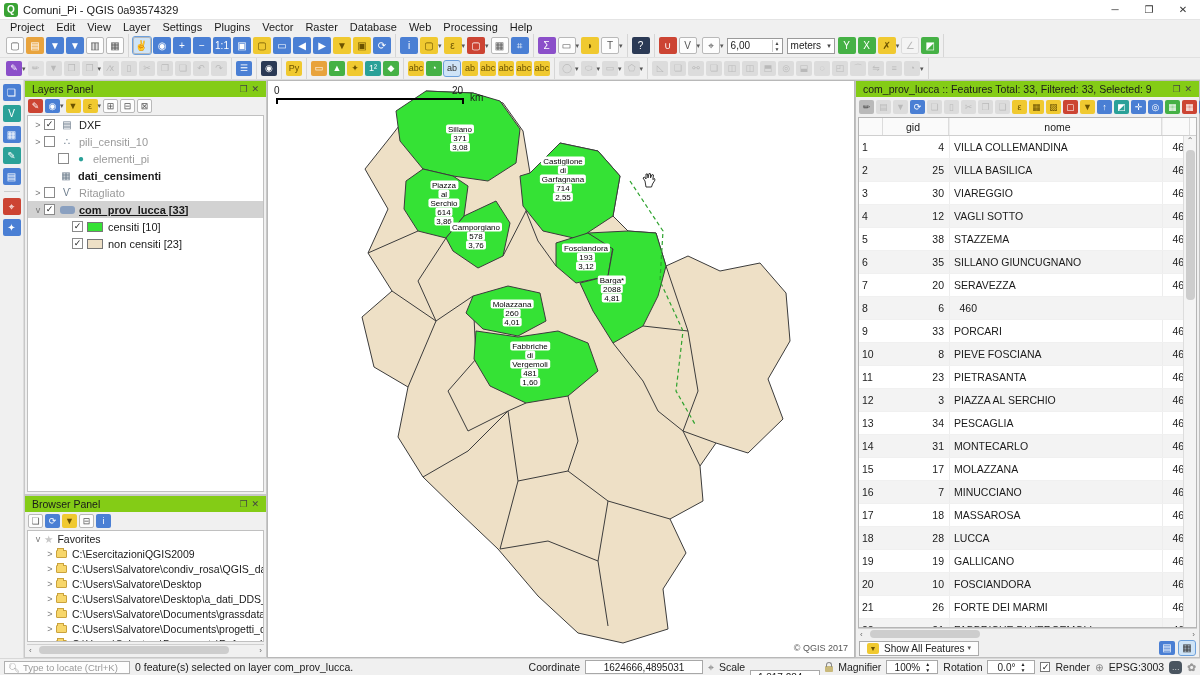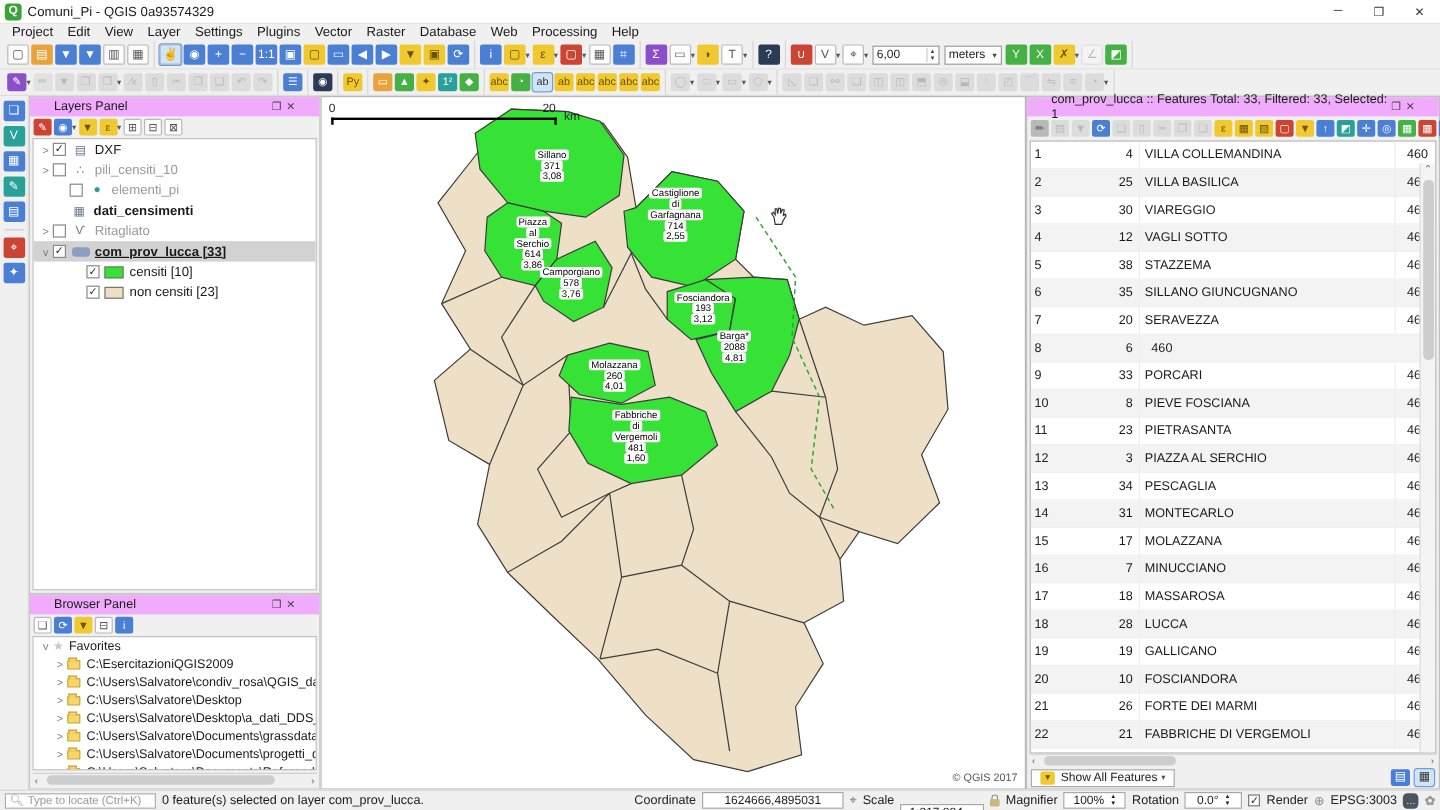--- a/index.html
+++ b/index.html
@@ -37,21 +37,21 @@
   
   #main{position:absolute;top:80px;left:0;width:1200px;height:578px;background:#f0f0f0;}
   #lefttoolbar{position:absolute;left:0;top:0;width:24px;height:100%;display:flex;flex-direction:column;align-items:center;padding-top:2px;border-right:1px solid #ddd;}
   #lefttoolbar .icon{margin:2px 0;}
   .vsep{width:16px;height:1px;background:#ccc;margin:4px 0;}
 
   #leftpanels{position:absolute;left:24px;top:0;width:243px;height:100%;display:flex;flex-direction:column;}
   .panel{display:flex;flex-direction:column;border:1px solid #c8c8c8;background:#f0f0f0;}
   #layers-panel{height:415px;}
   #browser-panel{height:163px;}
-  .panel-header{height:16px;display:flex;align-items:center;padding:0 20px;font-size:10.5px;background:#f0abfc;flex:none;}
+  .panel-header{height:16px;display:flex;align-items:center;padding:0 7px;font-size:10.5px;background:#84cc16;flex:none;}
   .panel-header .ph-btns{margin-left:auto;display:flex;gap:4px;font-size:9px;color:#444;}
   .panel-toolbar{height:18px;display:flex;align-items:center;padding:0 2px;flex:none;}
   .panel-toolbar .icon{width:15px;height:14px;font-size:9px;}
   .panel-body{flex:1;background:#fff;border:1px solid #c0c0c0;margin:0 2px 2px 2px;overflow:hidden;position:relative;}
 
   .tree-row{display:flex;align-items:center;height:17px;padding-left:4px;white-space:nowrap;font-size:11px;}
   .tree-row .exp{width:12px;color:#777;font-size:9px;text-align:center;flex:none;}
   .cb{width:11px;height:11px;border:1px solid #8a8a8a;background:#fff;font-size:9px;line-height:9px;text-align:center;color:#222;margin-right:4px;flex:none;}
   .layer-ic{margin-right:4px;flex:none;display:inline-flex;align-items:center;justify-content:center;width:16px;font-size:10px;}
   .swatch{width:16px;height:10px;border:1px solid #777;margin-right:5px;flex:none;}
@@ -736,21 +736,21 @@
 
     <svg id="pan-cursor" width="18" height="18" viewBox="0 0 18 18">
       <path d="M6,16 L5,10 L3,7 L4.5,6 L6,8 L6,3 L7.5,3 L8,7 L9,2.5 L10.5,2.8 L10.5,7 L12,3.5 L13.5,4 L12.8,8.5 L14.5,7.5 L15,9 L12.5,13 L11.5,16 Z" fill="#fff" stroke="#333" stroke-width="1"></path>
     </svg>
 
     <span id="map-copyright">© QGIS 2017</span>
   </div>
 
   <div id="attrpanel">
     <div class="panel-header">
-      <span>com_prov_lucca :: Features Total: 33, Filtered: 33, Selected: 1</span>
+      <span>com_prov_lucca :: Features Total: 33, Filtered: 33, Selected: 9</span>
       <span class="ph-btns">
         <span>❐</span>
         <span>✕</span>
       </span>
     </div>
     <div id="attr-toolbar">
         <span style="display: inline-flex; align-items: center;">
           <div class="icon ic-gray small" title="table-toggle-editing">✏</div>
         </span>
         <span style="display: inline-flex; align-items: center;">
@@ -808,20 +808,26 @@
           <div class="icon ic-green small" title="table-new-field">▦</div>
         </span>
         <span style="display: inline-flex; align-items: center;">
           <div class="icon ic-red small" title="table-delete-field">▦</div>
         </span>
         <span style="display: inline-flex; align-items: center;">
           <div class="icon ic-blue small" title="table-field-calculator">⌗</div>
         </span>
       </div>
     <div id="attr-grid">
+      <div id="attr-header">
+        <div class="c-num"></div>
+        <div class="c-gid" style="justify-content:center;">gid</div>
+        <div class="c-nome" style="justify-content:center;">nome</div>
+        <div class="c-extra"></div>
+      </div>
       <div id="attr-rows">
           <div class="atr-row">
             <div class="c-num">1</div>
             <div class="c-gid">4</div>
             <div class="c-nome">VILLA COLLEMANDINA</div>
             <div class="c-extra">460</div>
           </div>
           <div class="atr-row alt">
             <div class="c-num">2</div>
             <div class="c-gid">25</div>

